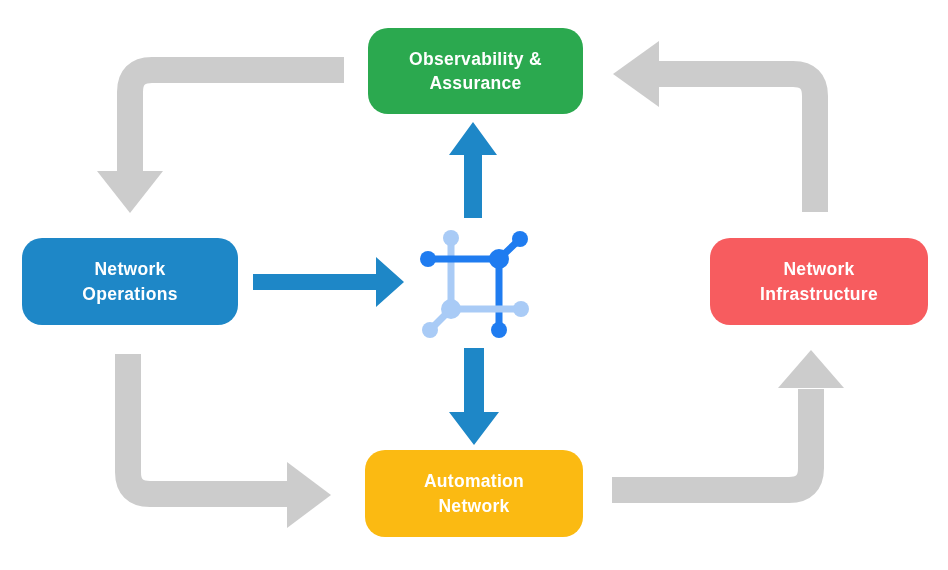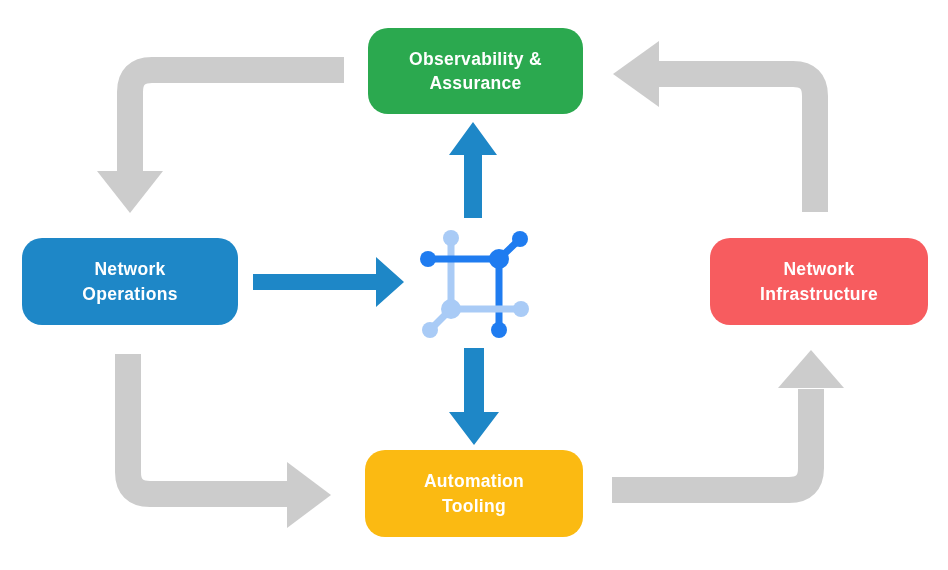--- a/index.html
+++ b/index.html
@@ -86,21 +86,21 @@
 Operations</span>
   </div>
 
   <div class="node node-infrastructure" style="background: rgb(247, 92, 95);">
     <span class="node-label">Network
 Infrastructure</span>
   </div>
 
   <div class="node node-automation" style="background: rgb(251, 186, 18);">
     <span class="node-label">Automation
-Tooling</span>
+Network</span>
   </div>
 
   <svg class="hub-icon" viewBox="0 0 120 120">
 
     <line x1="36" y1="13" x2="36" y2="84" stroke-width="7" stroke-linecap="round" stroke="#A9CBF6"></line>
     <line x1="36" y1="84" x2="15" y2="105" stroke-width="7" stroke-linecap="round" stroke="#A9CBF6"></line>
 
     <line x1="13" y1="34" x2="84" y2="34" stroke-width="7" stroke-linecap="round" stroke="#1F7CF0"></line>
     <line x1="84" y1="34" x2="84" y2="105" stroke-width="7" stroke-linecap="round" stroke="#1F7CF0"></line>
     <line x1="84" y1="34" x2="105" y2="14" stroke-width="7" stroke-linecap="round" stroke="#1F7CF0"></line>

